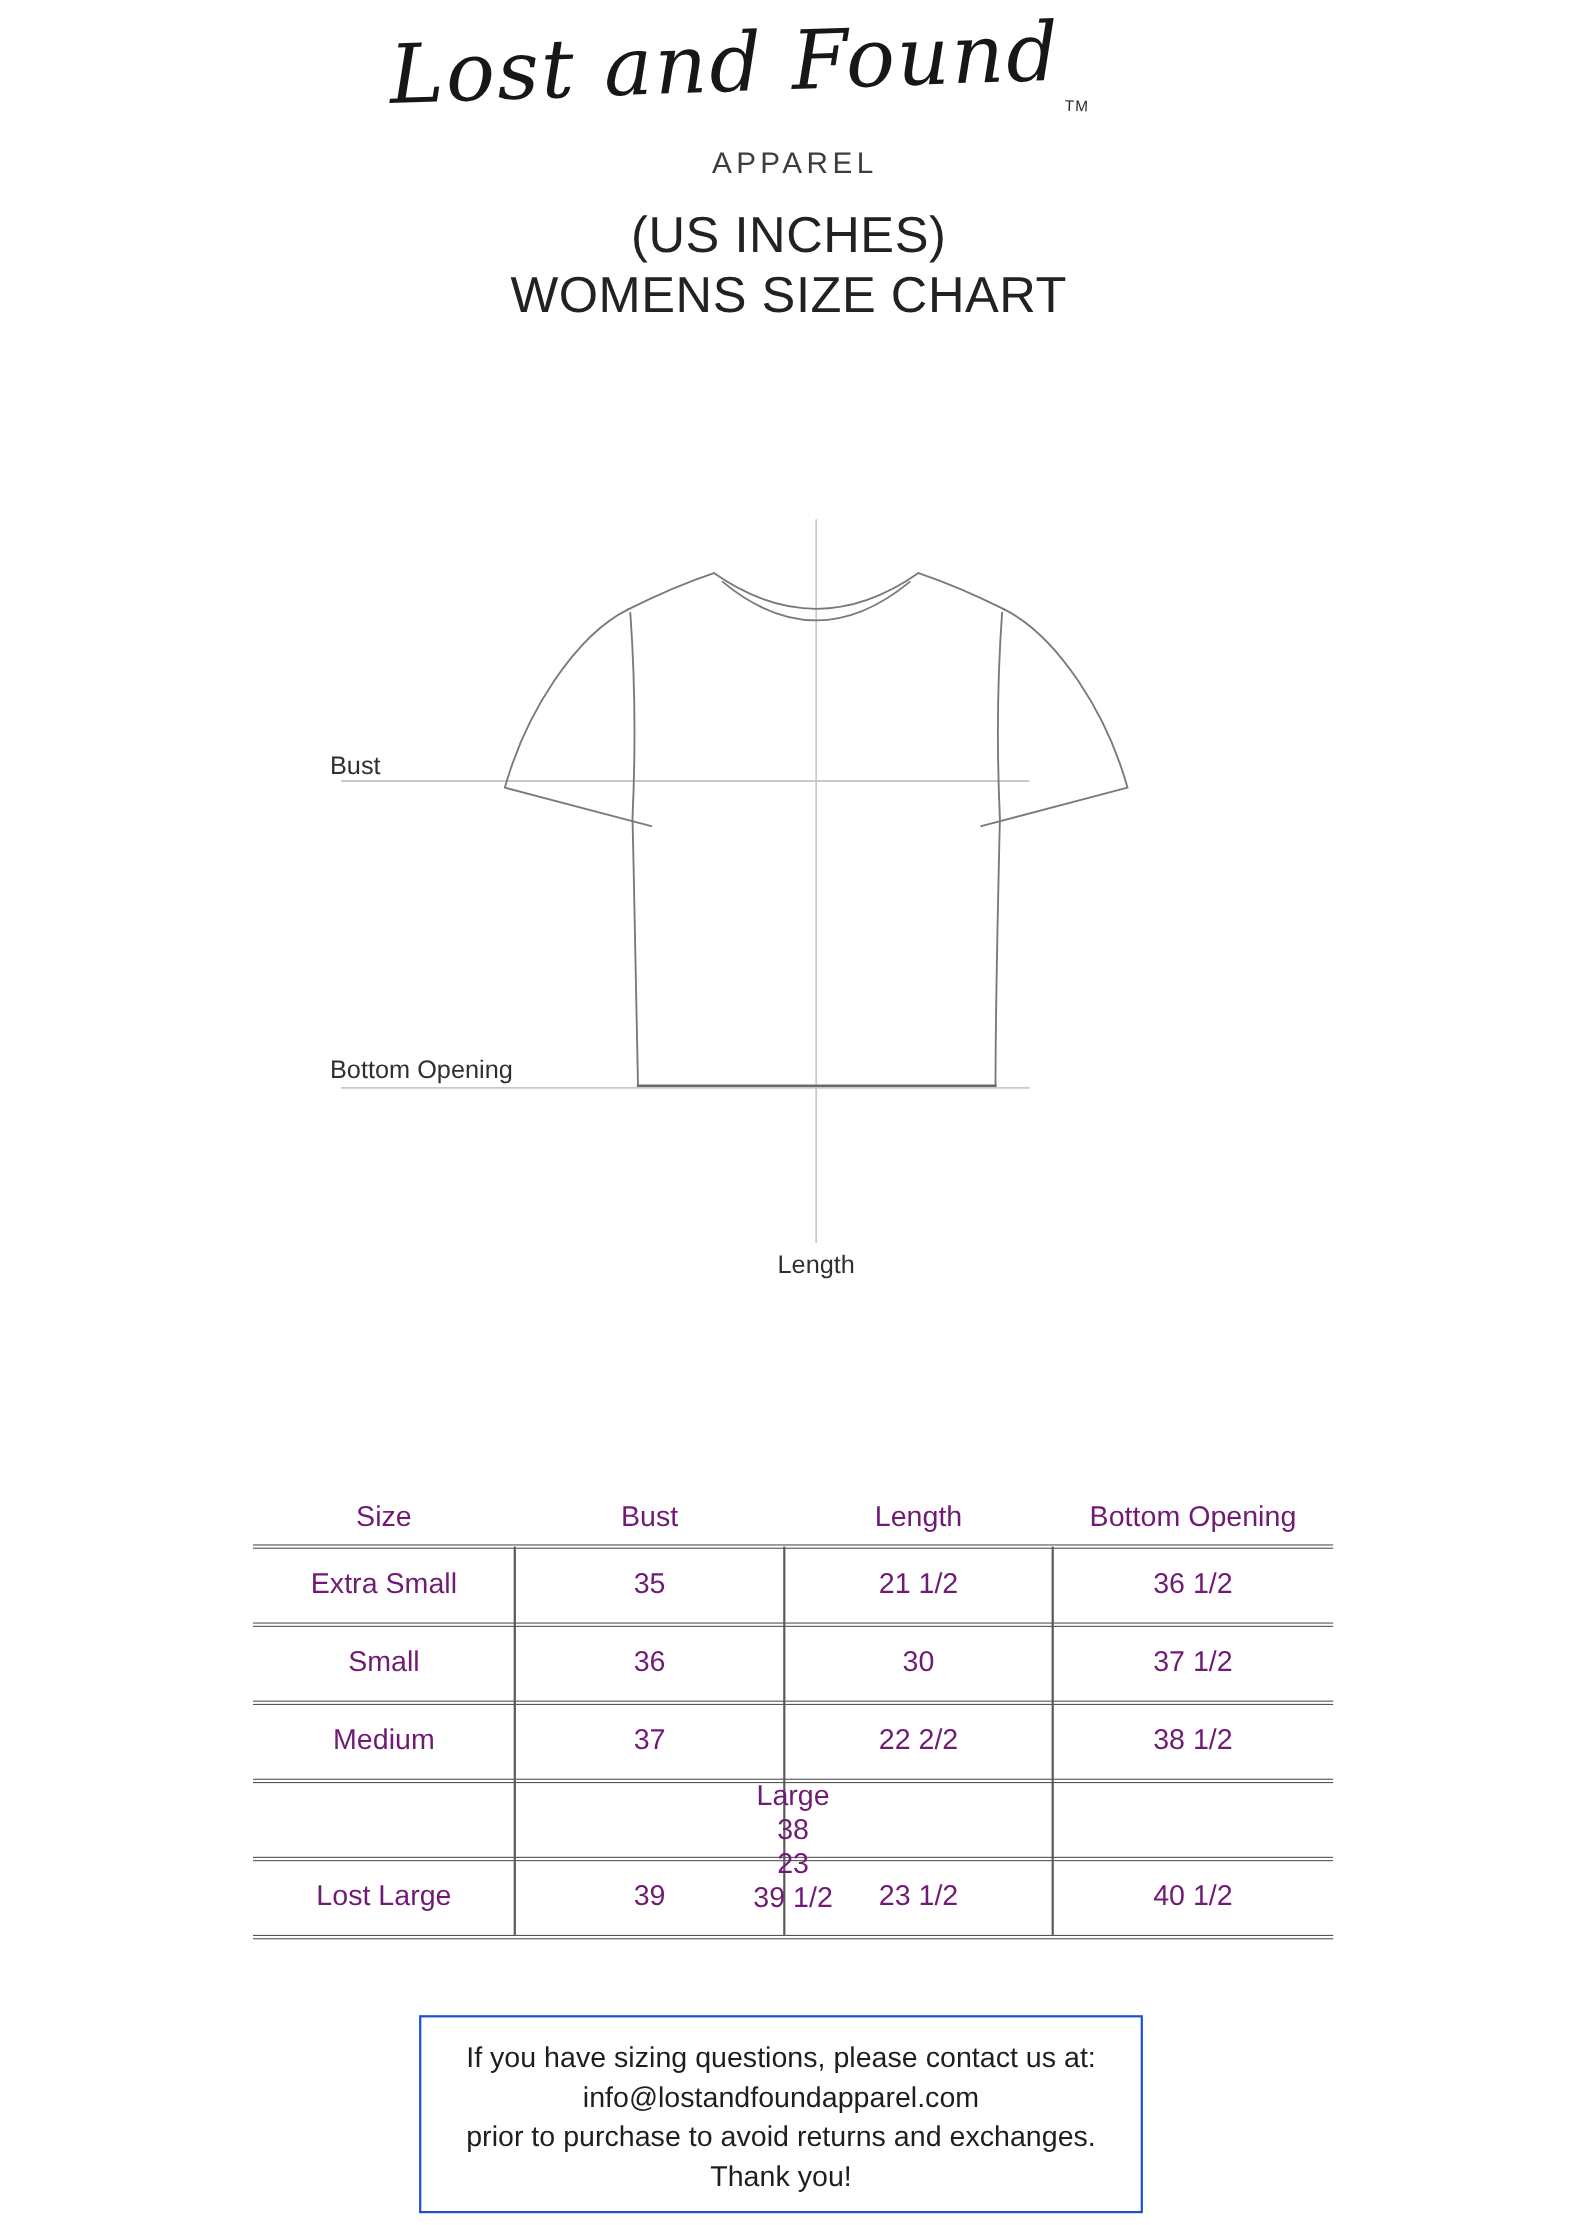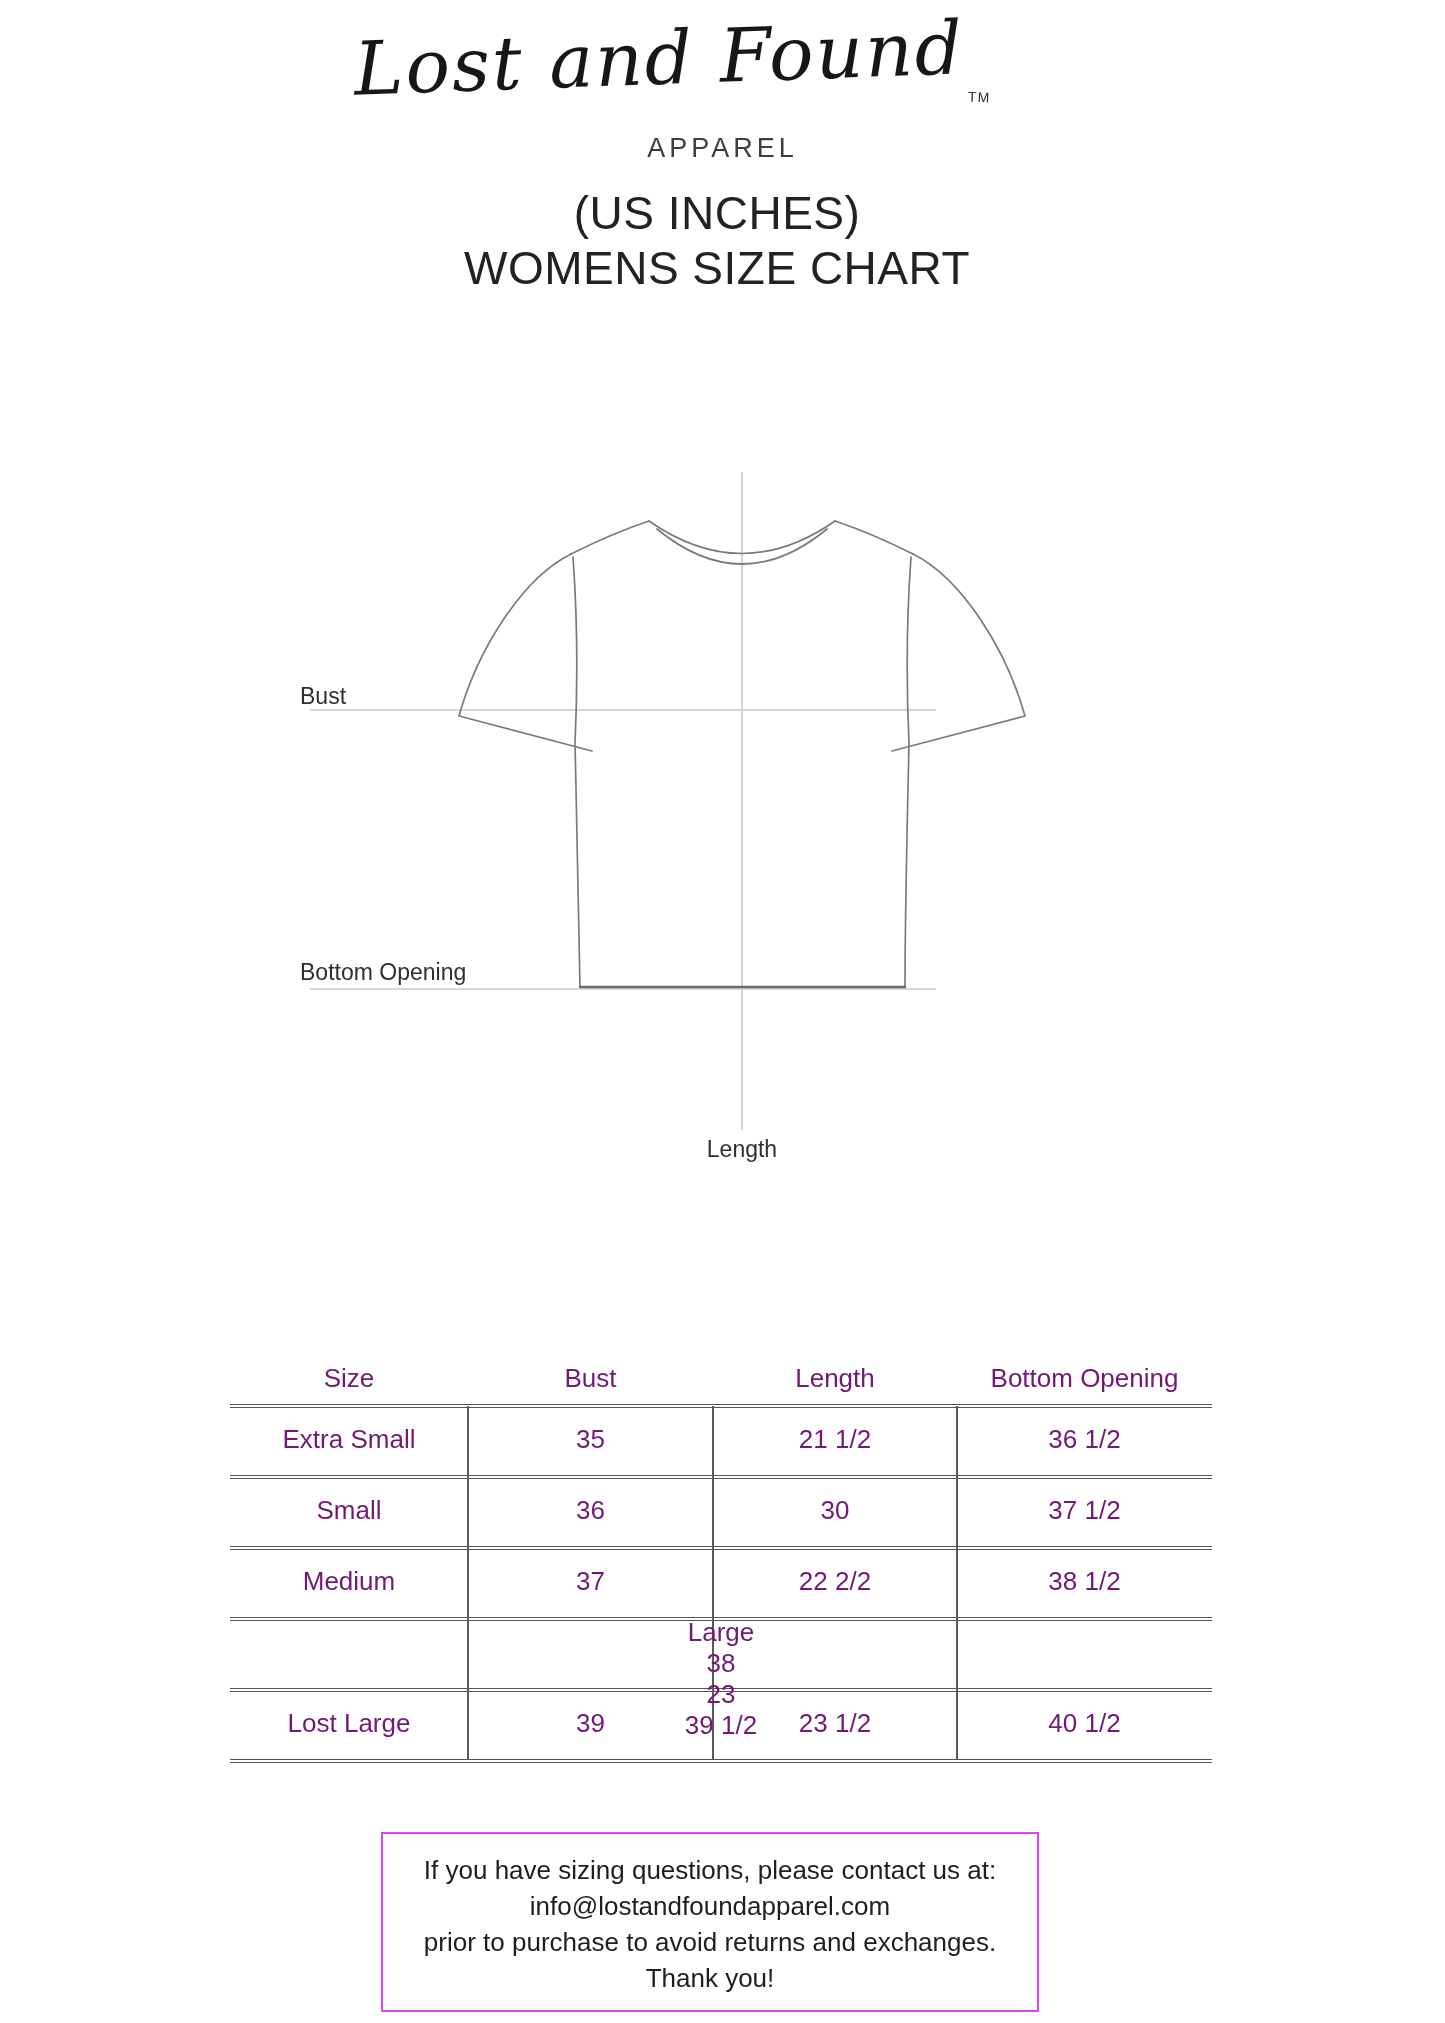--- a/index.html
+++ b/index.html
@@ -38,21 +38,21 @@
   .t-cell{text-align:center;font-size:26px;color:#701a75;}
   .c0{width:238px;}.c1{width:245px;}.c2{width:244px;}.c3{width:255px;}
   .r0{top:1404px;height:71px;justify-content:flex-end;}
   .r1{top:1475px;height:71px;}
   .r2{top:1546px;height:71px;}
   .r3{top:1617px;height:71px;flex-direction:column;}
   .r4{top:1688px;height:71px;}
   
   .footer-box{
     position:absolute;left:381px;top:1832px;width:658px;height:180px;
-    border:2px solid #d946ef;box-sizing:border-box;
+    border:2px solid #1d4ed8;box-sizing:border-box;
     text-align:center;font-size:26px;line-height:36px;color:#1e1e1e;
     padding-top:18px;
   }
 </style>
 </head>
 <body>
 
 <div class="page">
 
   <div class="brand-wrap">

